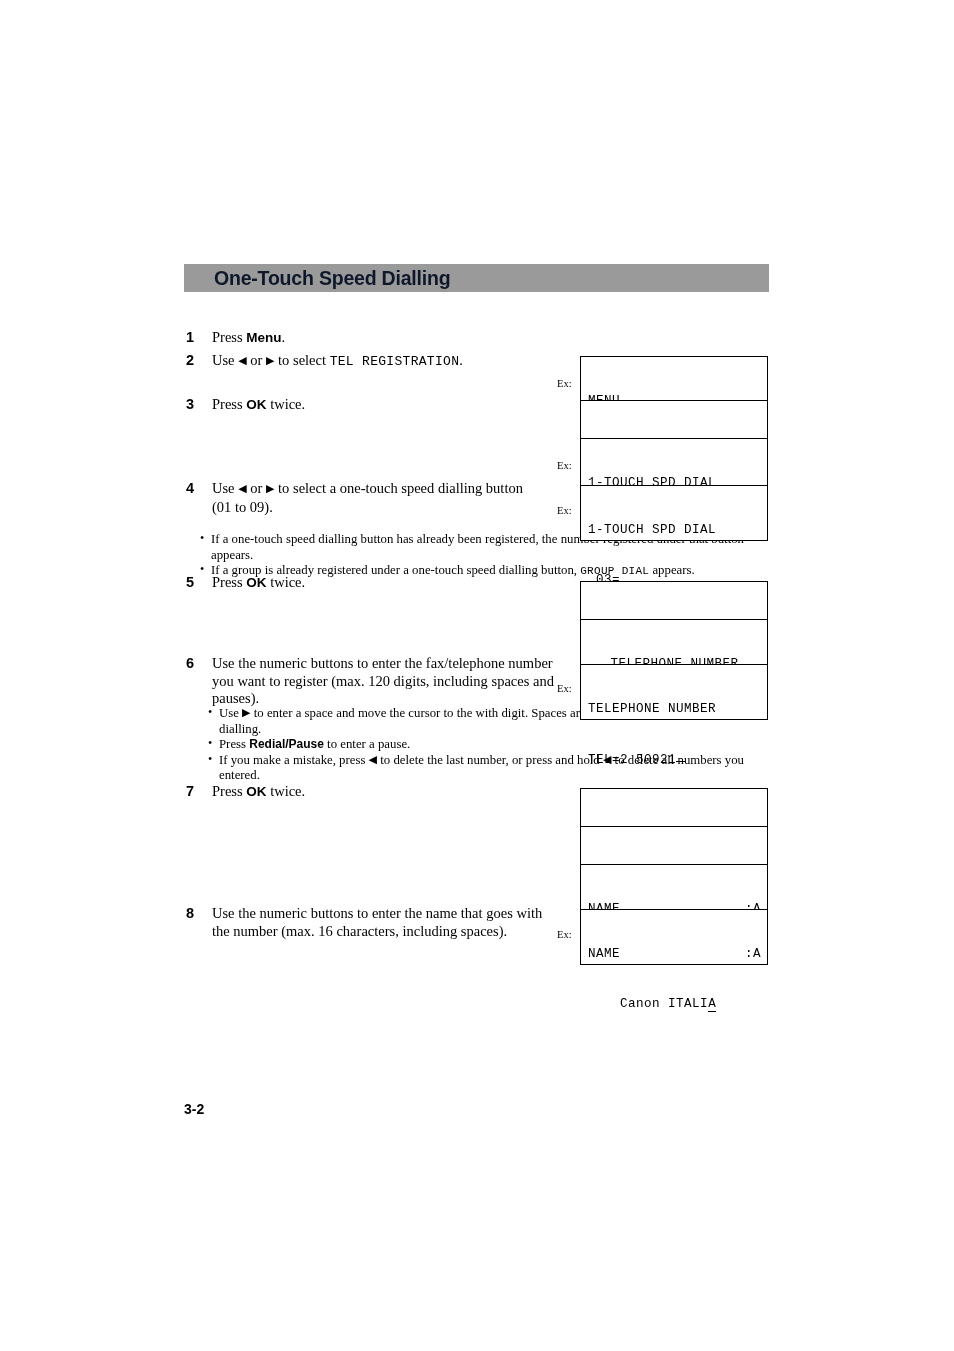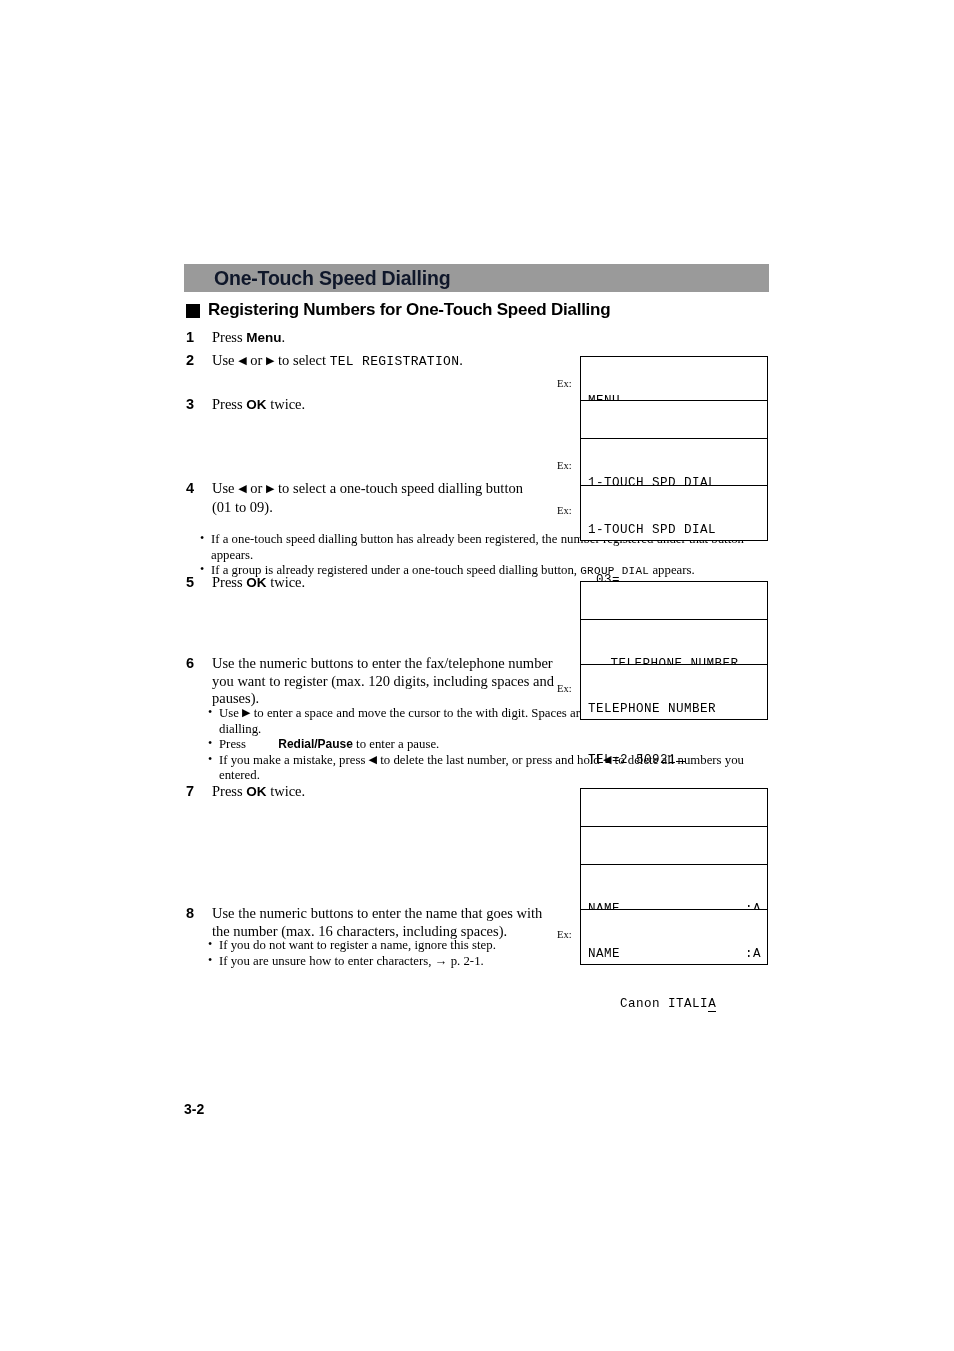--- a/index.html
+++ b/index.html
@@ -125,21 +125,20 @@
     content: "\2022";
     position: absolute;
     left: 0;
     top: -1px;
     font-size: 12px;
   }
   .bullet b {
     font-family: "Liberation Sans", sans-serif;
     font-weight: bold;
     font-size: 12px;
-    margin-left: 29px;
   }
   .bullet .mono {
     font-size: 11px;
   }
 
   
   .lcd {
     position: absolute;
     box-sizing: border-box;
     border: 1.6px solid #000;
@@ -187,24 +186,20 @@
 </style>
 </head>
 <body>
 
 <div class="page">
 
   <div class="title-bar">
     <div class="title-bar-text">One-Touch Speed Dialling</div>
   </div>
 
-  <div class="section-heading">
-    <span class="blk-square"></span>
-    <span class="section-heading-text">Registering Numbers for One-Touch Speed Dialling</span>
-  </div>
 
   <div class="step" style="left:186px; top:329px; width:400px;">
     <span class="step-num">1</span>
     <span class="step-body"><span>Press </span><b>Menu</b><span>.</span></span>
   </div>
 
   <div class="step" style="left:186px; top:352px; width:400px;">
     <span class="step-num">2</span>
     <span class="step-body"><span>Use </span><span class="arrow-l">◀</span><span> or </span><span class="arrow-r">▶</span><span> to select </span><span class="mono">TEL REGISTRATION</span><span>.</span></span>
   </div>
@@ -256,28 +251,20 @@
   <div class="step" style="left:186px; top:783px; width:400px;">
     <span class="step-num">7</span>
     <span class="step-body"><span>Press </span><b>OK</b><span> twice.</span></span>
   </div>
 
   <div class="step" style="left:186px; top:905px; width:420px;">
     <span class="step-num">8</span>
     <span class="step-body"><span>Use the numeric buttons to enter the name that goes with</span><br><span>the number (max. 16 characters, including spaces).</span></span>
   </div>
 
-  <div class="bullets" style="left:208px; top:938px; width:420px;">
-    <div class="bullet">
-      <span>If you do not want to register a name, ignore this step.</span>
-    </div>
-    <div class="bullet">
-      <span>If you are unsure how to enter characters, → p. 2-1.</span>
-    </div>
-  </div>
 
   <div class="lcd-ex" style="left:557px; top:378px;">Ex:</div>
   <div class="lcd" style="left:580px; top:356px;">
     <span class="l2">MENU</span>
     <span class="l2"> 4.TEL REGISTRATION</span>
   </div>
 
   <div class="lcd" style="left:580px; top:400px;">
     <span class="l2">TEL REGISTRATION</span>
     <span class="l2"> 1.1-TOUCH SPD DIAL</span>

